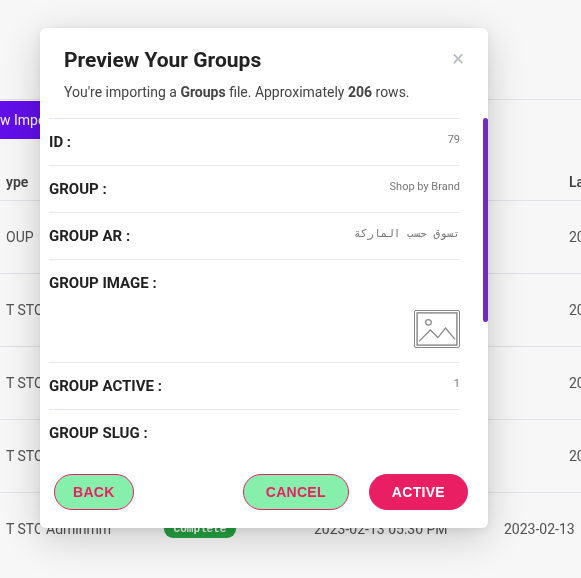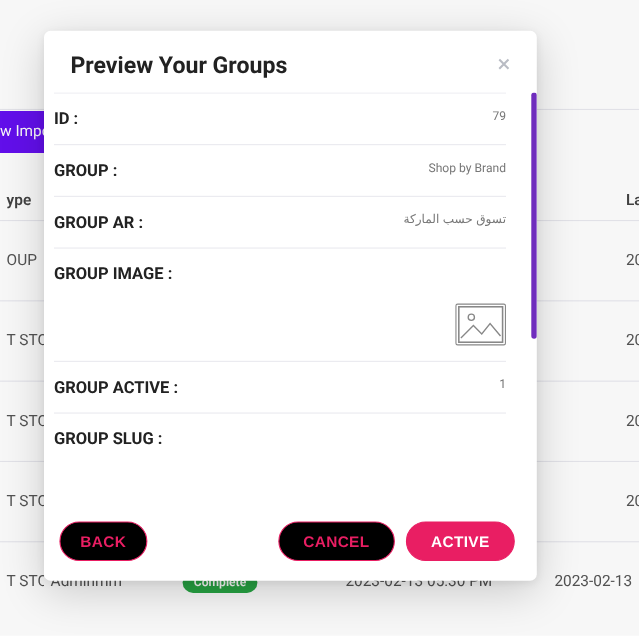--- a/index.html
+++ b/index.html
@@ -64,20 +64,21 @@
   }
 
   .badge {
     background: #28a745;
     color: #fff;
     border-radius: 999px;
     font-size: 11px;
     font-weight: 600;
     padding: 3px 10px;
     display: inline-block;
+    font-family: Liberation Mono, monospace;
   }
 
   .overlay {
     position: absolute;
     inset: 0;
     background: rgba(0,0,0,0.03);
   }
 
   
   .modal {
@@ -154,21 +155,21 @@
     color: #222;
     text-transform: none;
   }
   .pv-value {
     color: #777;
     text-align: right;
     font-size: 11px;
   }
   .pv-value.ar {
     direction: rtl;
-    font-family: Liberation Sans, sans-serif;
+    font-family: Liberation Mono, monospace;
   }
   .pv-row.image { flex-direction: column; }
   .pv-row.image .img-box {
     align-self: flex-end;
     margin-top: 18px;
     width: 46px;
     height: 38px;
     border: 1.5px solid #888;
     border-radius: 2px;
     position: relative;
@@ -181,27 +182,27 @@
     justify-content: space-between;
     align-items: center;
   }
   .btn {
     border-radius: 999px;
     padding: 9px 22px;
     font-size: 14px;
     font-weight: 600;
     cursor: pointer;
     border: 1.5px solid transparent;
-    background: #000000;
+    background: #86efac;
     letter-spacing: 0.3px;
   }
   .btn-back   { color: #e91e63; border-color: #e91e63; padding: 9px 18px; }
   .btn-cancel { color: #e91e63; border-color: #e91e63; }
   .btn-import { color: #fff; background: #e91e63; border-color: #e91e63; }
-  .footer-right { display: flex; gap: 10px; }
+  .footer-right { display: flex; gap: 20px; }
 </style>
 </head>
 <body>
 
 <div class="bg">
   <div class="header-top">
     <div class="purple-btn">w Import</div>
   </div>
 
   <div class="row header" style="height:100px; align-items:flex-end; padding-bottom:10px;">
@@ -257,20 +258,23 @@
 </div>
 
 <div class="overlay"></div>
 
 <div class="modal">
   <div class="modal-header">
     <div class="modal-title">Preview Your Groups</div>
     <div class="modal-close">×</div>
   </div>
 
+  <div class="modal-sub">
+    <span>You're importing a </span><b>Groups</b><span> file. Approximately </span><b>206</b><span> rows.</span>
+  </div>
 
   <div class="modal-body-wrap">
     <div class="modal-body">
 
       <div class="pv-row">
         <div class="pv-label">ID :</div>
         <div class="pv-value">79</div>
       </div>
 
       <div class="pv-row">

